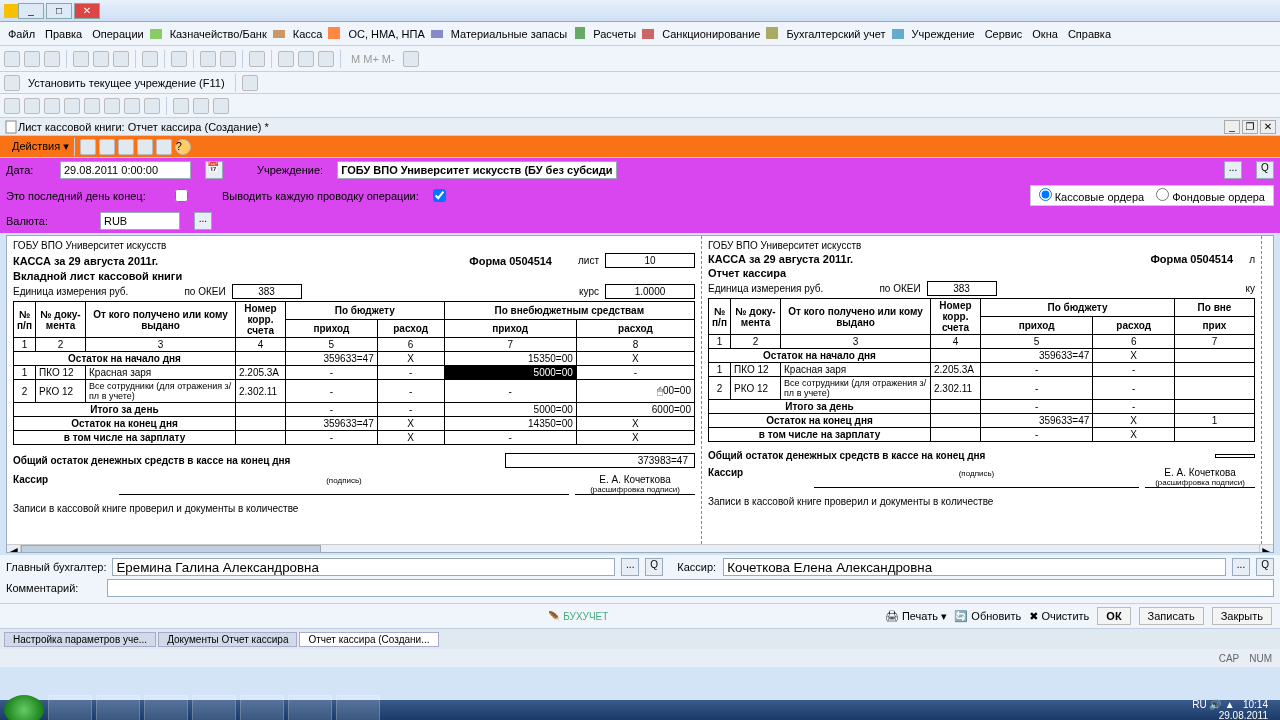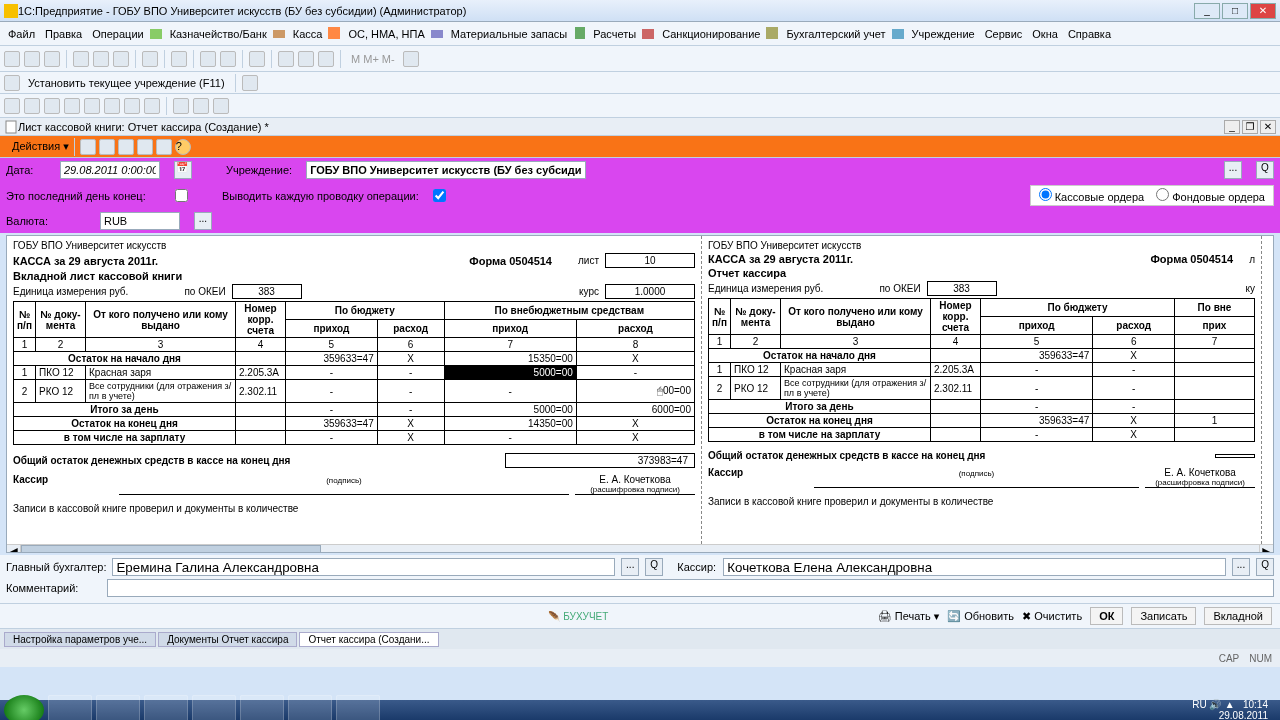--- a/index.html
+++ b/index.html
@@ -63,21 +63,20 @@
 .taskbar .tray { margin-left: auto; color: #fff; font-size: 10px; text-align: right; padding-right: 8px; }
 svg.mi { width: 14px; height: 14px; vertical-align: middle; }
 </style>
 </head>
 <body>
 
 <div class="titlebar">
   <svg class="mi">
       <rect width="14" height="14" fill="#f7c000"></rect>
     </svg>
-  <span class="title">1С:Предприятие - ГОБУ ВПО Университет искусств (БУ без субсидии) (Администратор)</span>
   <div class="win-btns">
     <div class="win-btn">_</div>
     <div class="win-btn">□</div>
     <div class="win-btn close">✕</div>
   </div>
 </div>
 
 <div class="menubar">
   <span>Файл</span>
   <span>Правка</span>
@@ -183,21 +182,21 @@
   <div class="tb-icon"></div>
   <div class="tb-icon"></div>
   <div class="tb-icon"></div>
   <div class="tb-icon"></div>
   <div class="tb-icon"></div>
   <div class="tb-icon" style="border-radius:50%;background:#fc6">?</div>
 </div>
 
 <div class="form-row">
   <label>Дата:</label>
-  <input class="input-field" style="width: 100px; font-style: italic;" value="29.08.2011 0:00:00">
+  <input class="input-field" style="width: 131px;" value="29.08.2011 0:00:00">
   <div class="btn-small">📅</div>
   <label style="margin-left:20px">Учреждение:</label>
   <input class="input-field" style="width: 280px; font-weight: bold;" value="ГОБУ ВПО Университет искусств (БУ без субсидии)">
   <div style="flex:1"></div>
   <div class="btn-small">...</div>
   <div class="btn-small">Q</div>
 </div>
 <div class="form-row">
   <label style="min-width:155px">Это последний день конец:</label>
   <input type="checkbox" style="">
@@ -463,21 +462,21 @@
 </div>
 
 <div class="bottom-bar">
   <div class="logo">🪶 <span>БУХУЧЕТ</span></div>
   <div class="right">
     <span>🖨 <span>Печать</span> ▾</span>
     <span>🔄 <span>Обновить</span></span>
     <span>✖ <span>Очистить</span></span>
     <span class="btn ok">ОК</span>
     <span class="btn">Записать</span>
-    <span class="btn">Вкладной</span>
+    <span class="btn">Закрыть</span>
   </div>
 </div>
 
 <div class="tabs-bar">
   <div class="tab">Настройка параметров уче...</div>
   <div class="tab">Документы Отчет кассира</div>
   <div class="tab active">Отчет кассира (Создани...</div>
 </div>
 
 <div class="statusbar">

